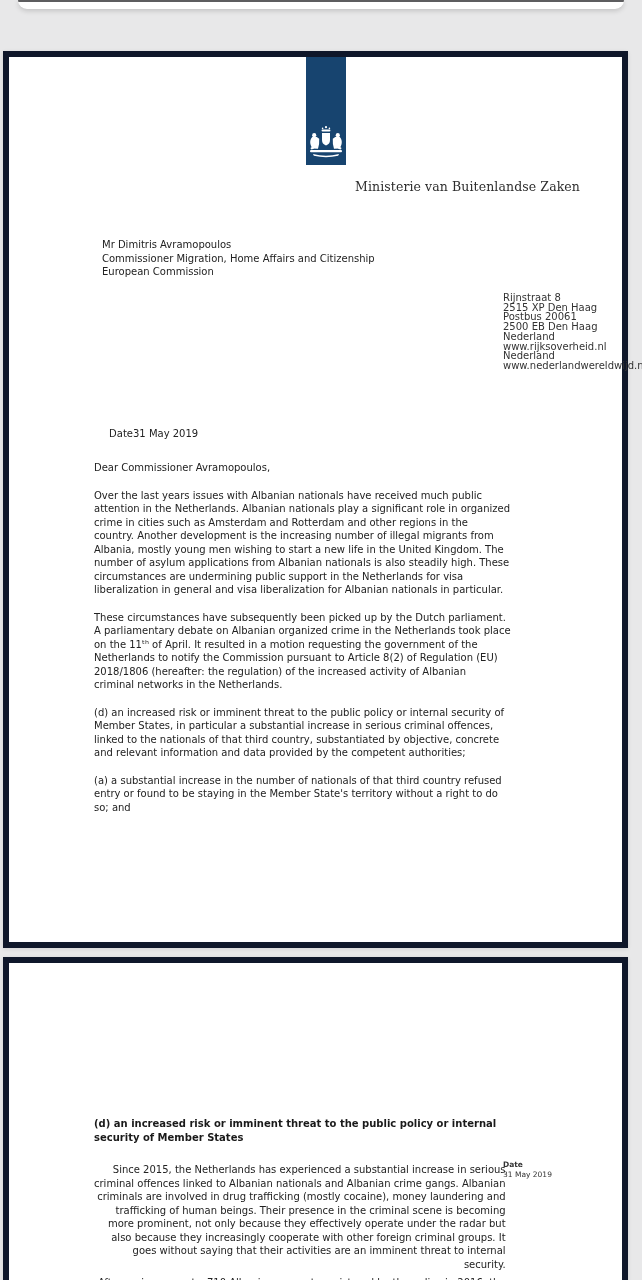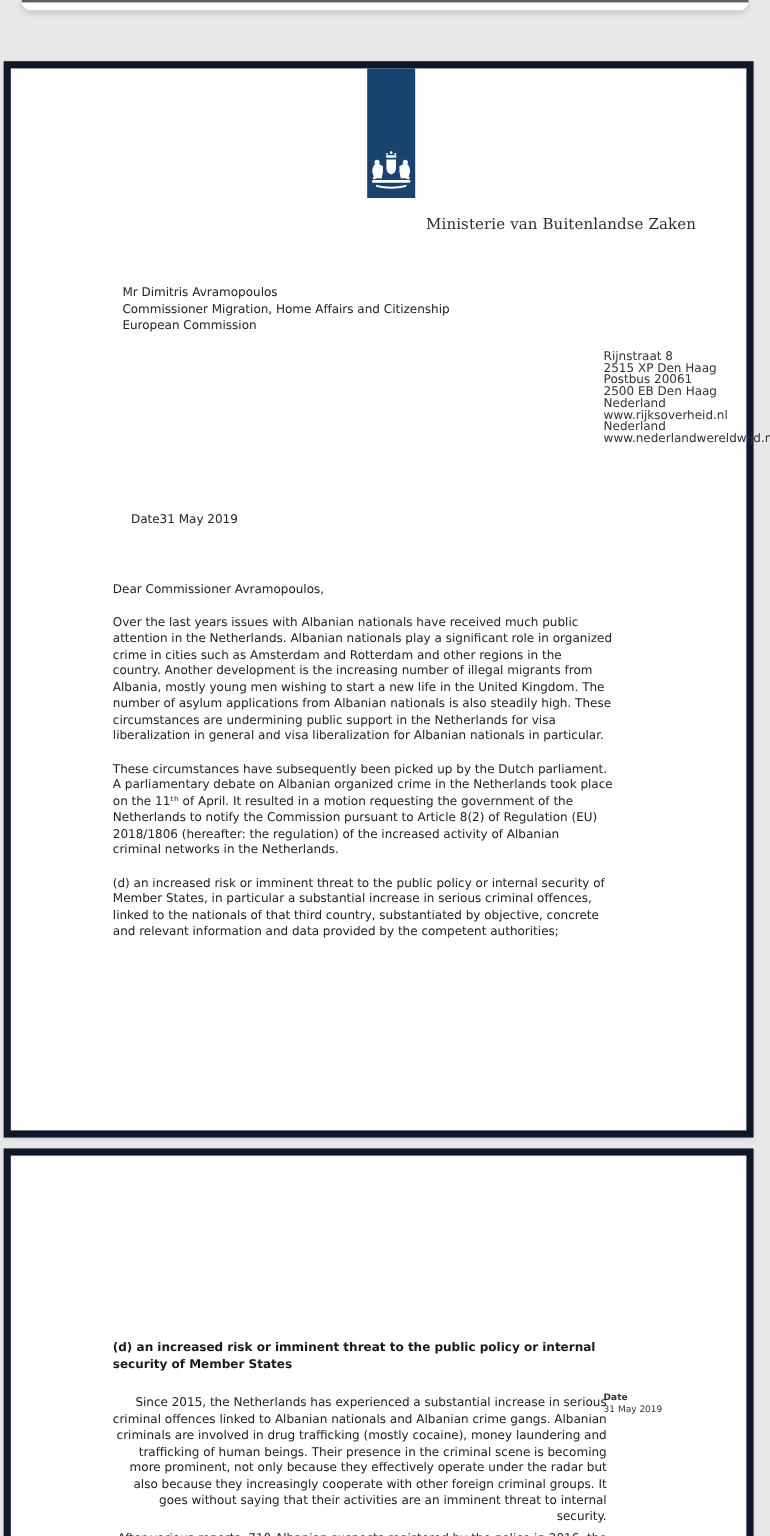--- a/index.html
+++ b/index.html
@@ -57,21 +57,21 @@
     font-size:10px; line-height:9.7px; color:#333;
     white-space:pre;
   }
   .date-row {
     position:absolute; left:85px; top:371px;
     font-size:10px; color:#222;text-align:right;
   }
   .date-row .lbl { display:inline-block; width:39px; }
 
   .body-text {
-    position:absolute; left:85px; top:428px;
+    position:absolute; left:85px; top:404px;
     font-size:10px; line-height:13.5px; color:#222;
   }
   .body-text p { margin:0 0 14px 0; white-space:pre; }
 
   .footer1 {
     position:absolute; left:494px; top:901px;
     font-size:7.5px; color:#444;
   }
 
   
@@ -155,20 +155,23 @@
     <p>These circumstances have subsequently been picked up by the Dutch parliament.
 A parliamentary debate on Albanian organized crime in the Netherlands took place
 on the 11ᵗʰ of April. It resulted in a motion requesting the government of the
 Netherlands to notify the Commission pursuant to Article 8(2) of Regulation (EU)
 2018/1806 (hereafter: the regulation) of the increased activity of Albanian
 criminal networks in the Netherlands.</p>
     <p>(d) an increased risk or imminent threat to the public policy or internal security of
 Member States, in particular a substantial increase in serious criminal offences,
 linked to the nationals of that third country, substantiated by objective, concrete
 and relevant information and data provided by the competent authorities;</p>
+    <p>(a) a substantial increase in the number of nationals of that third country refused
+entry or found to be staying in the Member State's territory without a right to do
+so; and</p>
   </div>
 
   <div class="footer1">Page 1 of 4</div>
 </div>
 
 <div class="page page2">
 
   <p class="p2-heading">(d) an increased risk or imminent threat to the public policy or internal
 security of Member States</p>
 

